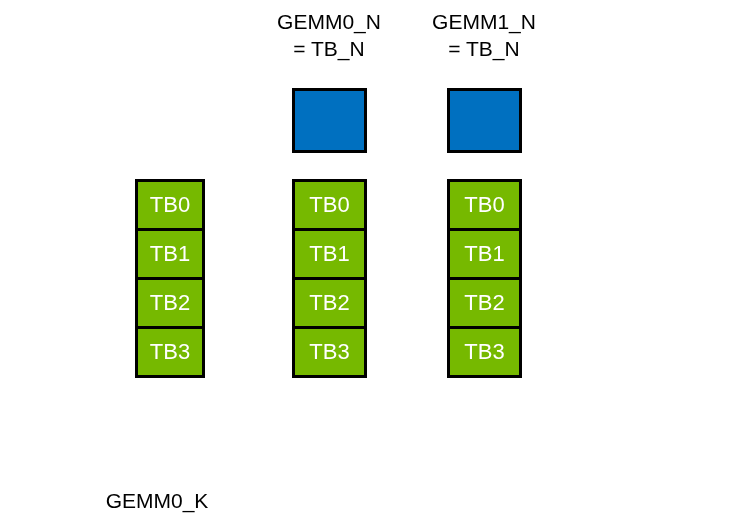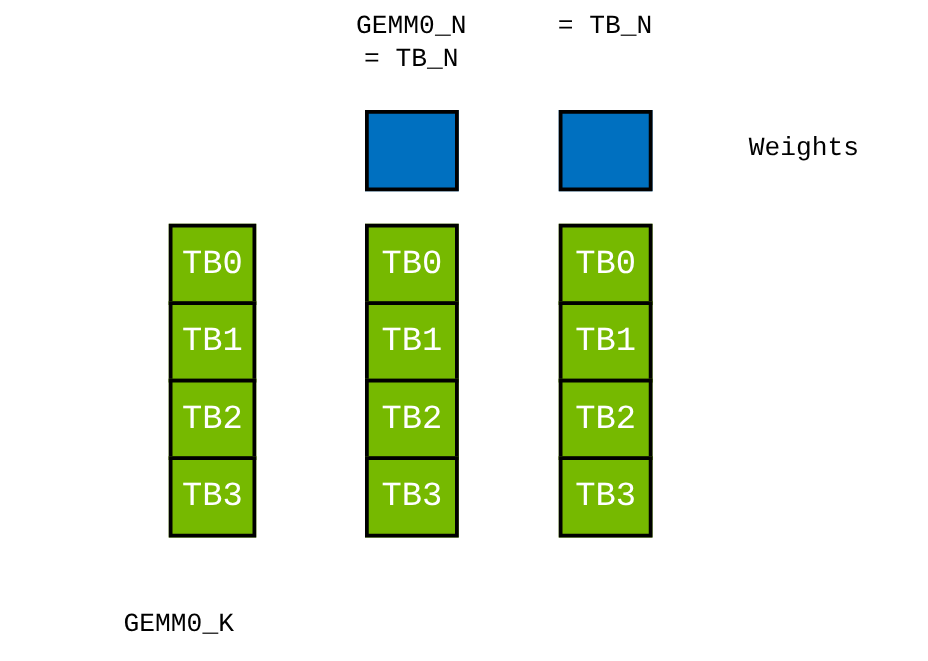--- a/index.html
+++ b/index.html
@@ -5,21 +5,21 @@
   html, body {
     margin: 0;
     padding: 0;
     background: #ffffff;
   }
   .canvas {
     position: relative;
     width: 742px;
     height: 529px;
     background: var(--bg, #ffffff);
-    font-family: Liberation Mono, monospace;
+    font-family: Liberation Sans, sans-serif;
     color: var(--label-text, #000000);
     overflow: hidden;
   }
   .label {
     position: absolute;
     font-size: 21px;
     line-height: 27px;
     white-space: nowrap;
     color: var(--label-text, #000000);
   }
@@ -47,56 +47,57 @@
   .tb-column {
     position: absolute;
     top: 179px;
   }
   .tb-column-0 { left: 135px; width: 70px; }
   .tb-column-1 { left: 292px; width: 75px; }
   .tb-column-2 { left: 447px; width: 75px; }
   .tb-cell {
     box-sizing: border-box;
     width: 100%;
-    height: 65px;
+    height: 52px;
     background: var(--green, #76B900);
     border: 3px solid var(--border, #000000);
     display: flex;
     align-items: center;
     justify-content: center;
     color: var(--cell-text, #ffffff);
-    font-size: 27px;
+    font-size: 22px;
   }
   .tb-cell + .tb-cell {
     margin-top: -3px;
   }
   .gemm-m-label      { left: 20px;  top: 304px; }
   .weights-label     { left: 599px; top: 106px; }
   .activations-label { left: 601px; top: 296px; }
   .bottom-label {
     position: absolute;
     top: 487px;
     width: 120px;
     text-align: center;
     font-size: 21px;
     line-height: 27px;
   }
-  .bottom-label-0 { left: 83px; }
+  .bottom-label-0 { left: 97px; }
   .bottom-label-1 { left: 268px; }
 </style>
 </head>
 <body>
 
 <div class="canvas">
 
   <div class="top-label top-label-0">
     <div>GEMM0_N</div>
     <div>= TB_N</div>
   </div>
   <div class="top-label top-label-1">
+    <div>GEMM1_N</div>
     <div>= TB_N</div>
   </div>
 
   <div class="weights-square weights-square-0"></div>
   <div class="weights-square weights-square-1"></div>
 
   <div class="tb-column tb-column-0">
     <div class="tb-cell">TB0</div>
     <div class="tb-cell">TB1</div>
     <div class="tb-cell">TB2</div>
@@ -110,17 +111,16 @@
     <div class="tb-cell">TB3</div>
   </div>
 
   <div class="tb-column tb-column-2">
     <div class="tb-cell">TB0</div>
     <div class="tb-cell">TB1</div>
     <div class="tb-cell">TB2</div>
     <div class="tb-cell">TB3</div>
   </div>
 
-  <div class="label weights-label">Weights</div>
 
   <div class="bottom-label bottom-label-0">GEMM0_K</div>
 
 </div>
 
 </body></html>

